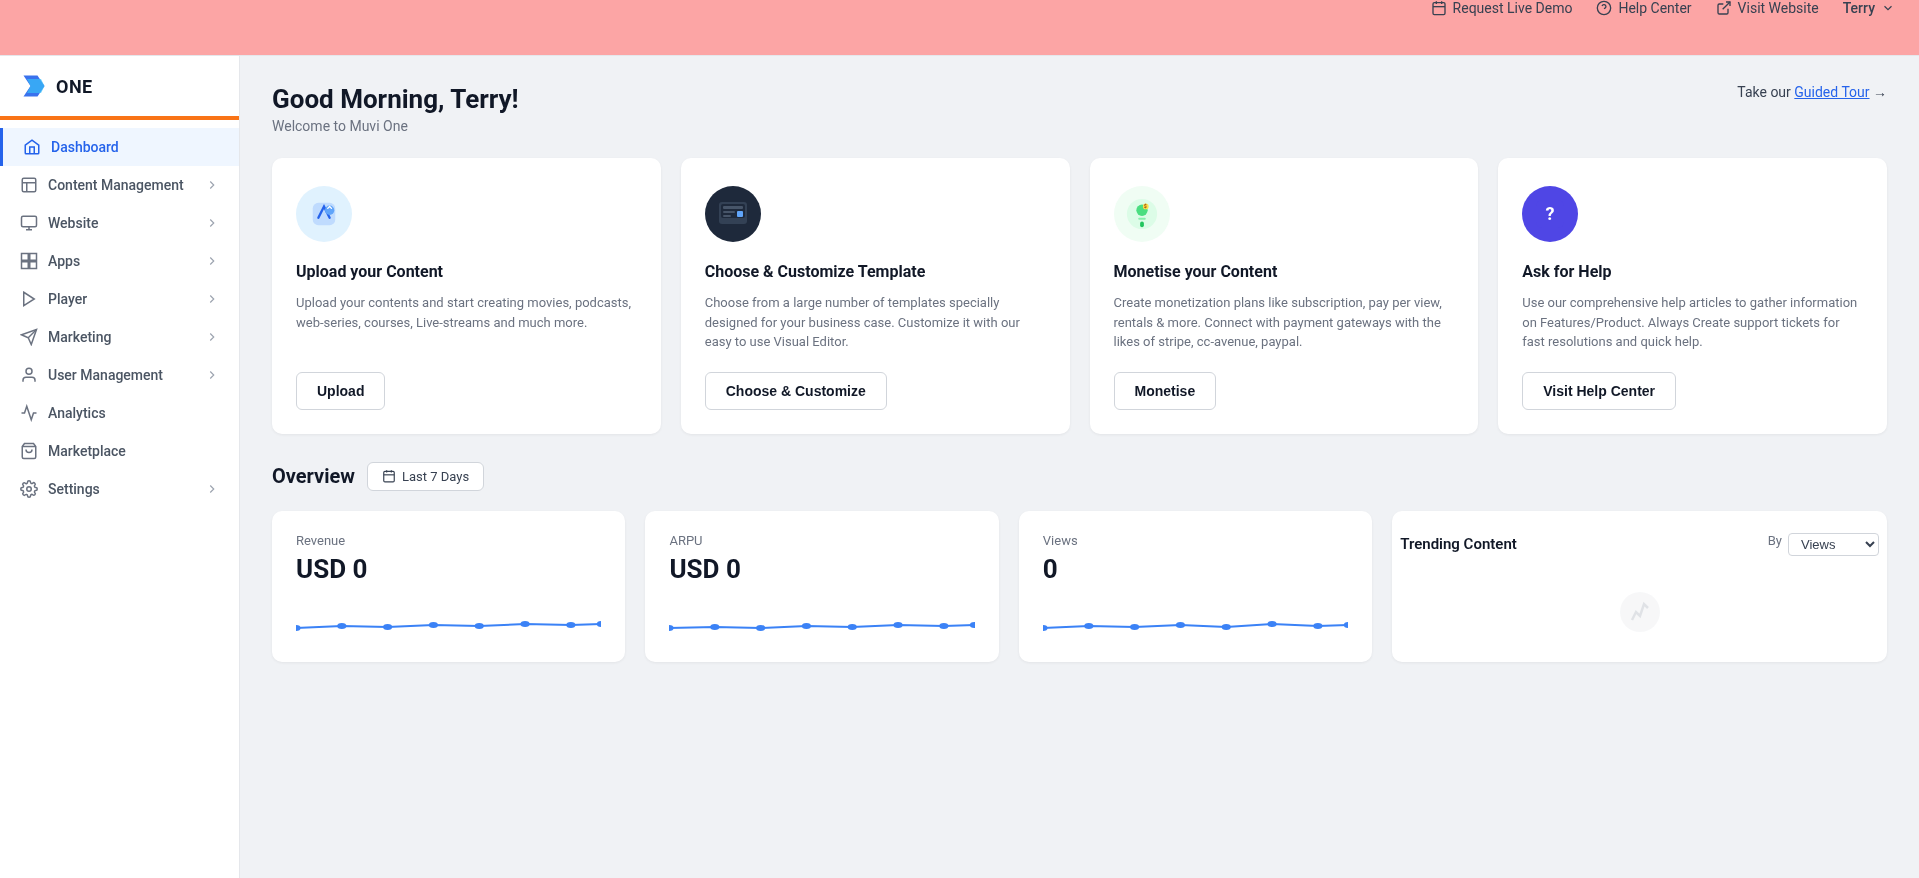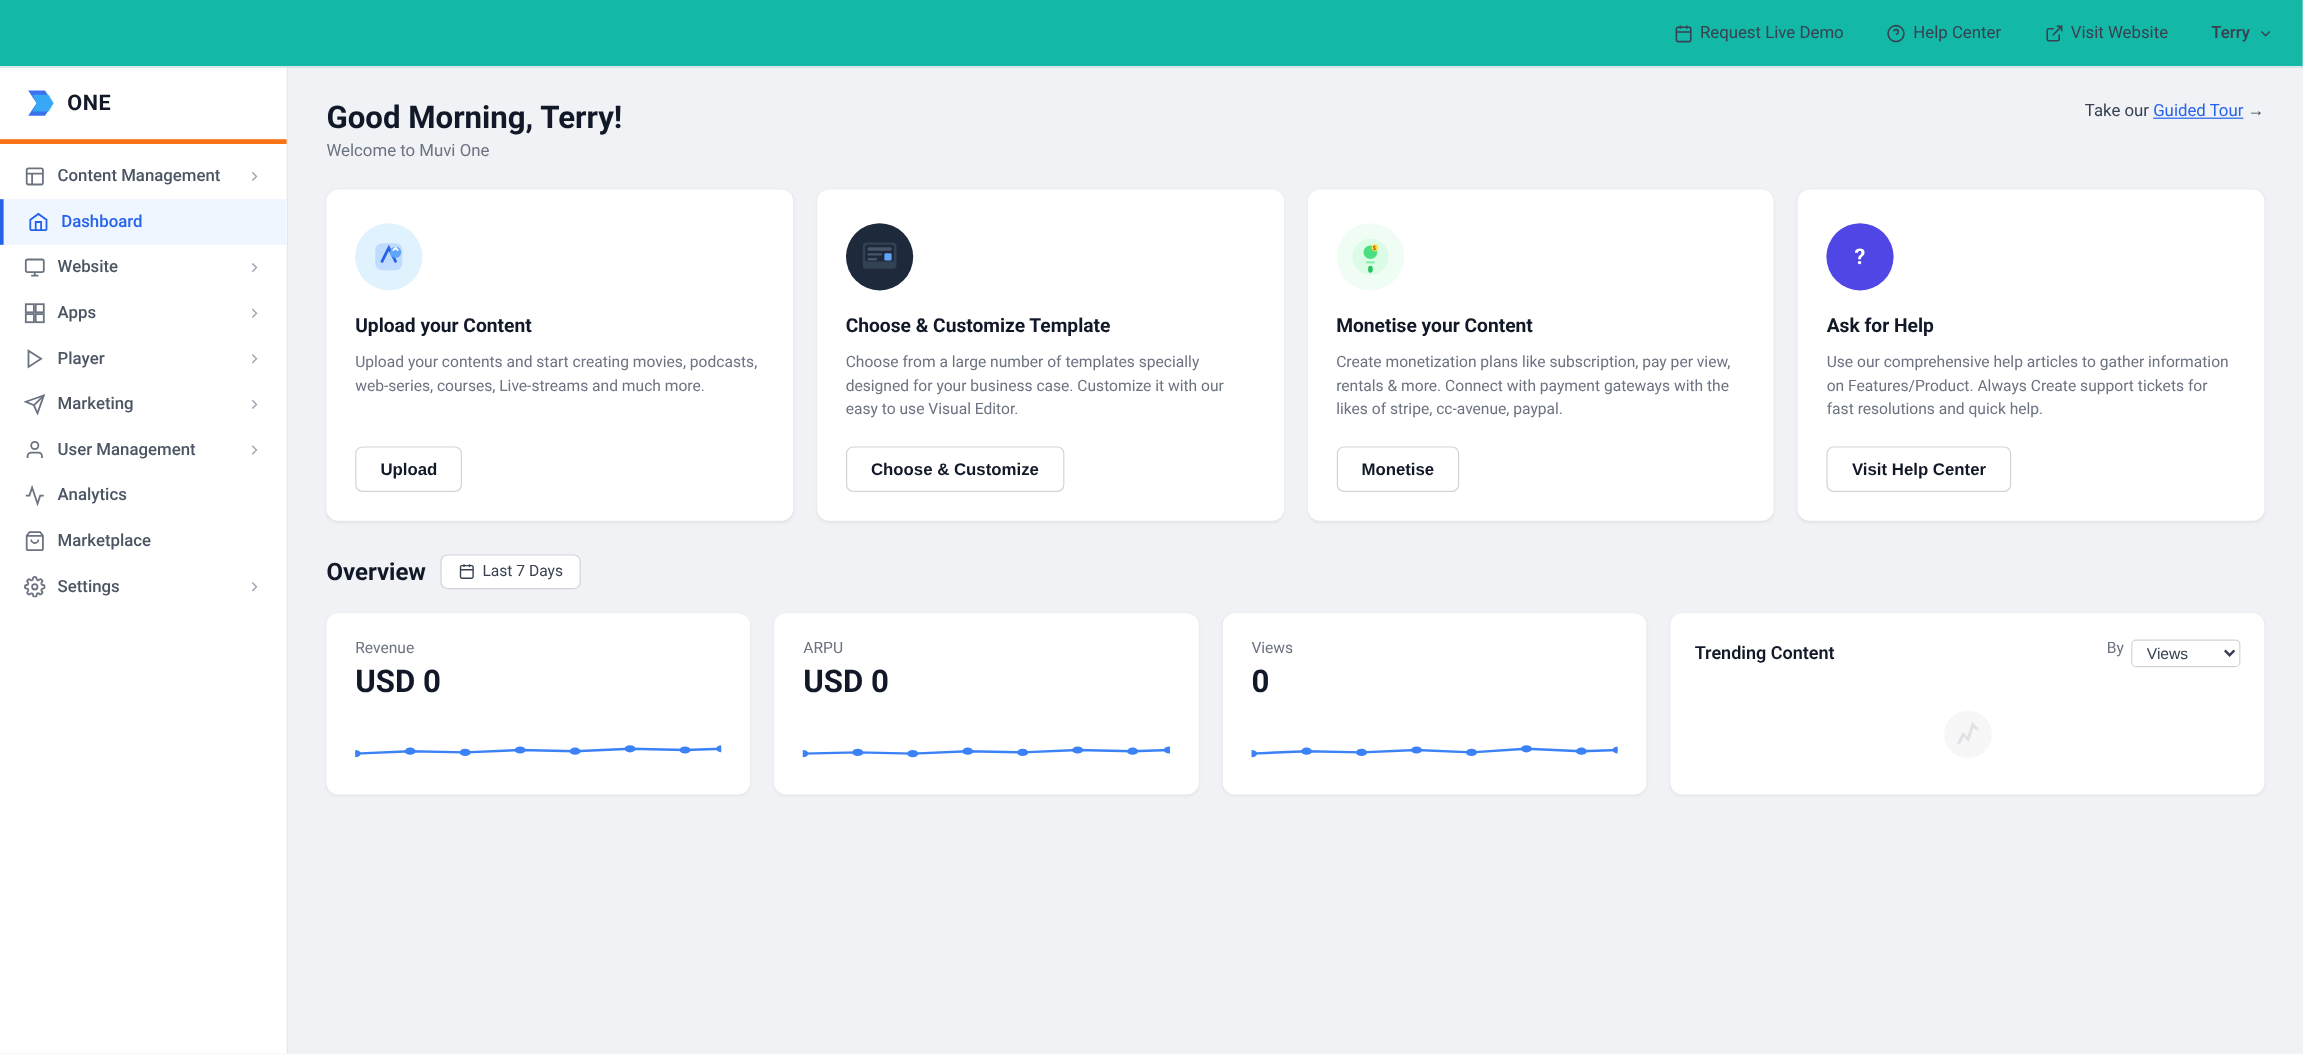--- a/index.html
+++ b/index.html
@@ -1,27 +1,27 @@
 <!DOCTYPE html>
 <html><head>
   <meta charset="utf-8">
   <style>
     * { margin: 0; padding: 0; box-sizing: border-box; }
     body { font-family: -apple-system, BlinkMacSystemFont, 'Segoe UI', Roboto, sans-serif; background: #f0f2f5; display: flex; flex-direction: column; height: 100vh; overflow: hidden; }
 
     
     .topnav {
       height: 56px;
-      background: #14b8a6;
-      display: flex;
-      align-items: center;
+      background: #fca5a5;
+      display: flex;
+      align-items: flex-start;
       justify-content: flex-end;
       padding: 0 24px;
       border-bottom: 1px solid #e5e7eb;
-      gap: 36px;
+      gap: 24px;
       z-index: 100;
       position: relative;
     }
     .topnav-item {
       display: flex;
       align-items: center;
       gap: 6px;
       font-size: 14px;
       color: #374151;
       cursor: pointer;
@@ -228,21 +228,21 @@
       font-weight: 700;
       color: #111827;
     }
     .stat-chart {
       margin-top: auto;
       padding-top: 16px;
     }
     .trending-card {
       background: #fff;
       border-radius: 10px;
-      padding: 22px 20px;
+      padding: 22px 8px;
       box-shadow: 0 1px 3px rgba(0,0,0,0.06);
       min-height: 140px;
     }
     .trending-header {
       display: flex;
       align-items: center;
       justify-content: space-between;
     }
     .trending-title {
       font-size: 15px;
@@ -311,46 +311,46 @@
     <div class="sidebar-logo">
 
       <svg width="28" height="28" viewBox="0 0 32 32">
         <polygon points="4,4 20,4 28,16 20,28 4,28 12,16" fill="#2563eb" opacity="0.9"></polygon>
         <polygon points="8,8 24,8 28,16 24,24 8,24 12,16" fill="#38bdf8" opacity="0.7"></polygon>
       </svg>
       <span class="sidebar-logo-text">ONE</span>
     </div>
     <nav class="sidebar-nav">
 
+      <div class="sidebar-item active">
+        <div class="sidebar-item-left">
+          <span class="sidebar-item-icon">
+            <svg width="18" height="18" viewBox="0 0 24 24" fill="none" stroke="#2563eb" stroke-width="2">
+                <path d="M3 9.5L12 3l9 6.5V20a1 1 0 0 1-1 1H4a1 1 0 0 1-1-1V9.5z"></path>
+                <polyline points="9,21 9,12 15,12 15,21"></polyline>
+              </svg>
+          </span>
+          <span>Dashboard</span>
+        </div>
+      </div>
+
       <div class="sidebar-item">
         <div class="sidebar-item-left">
           <span class="sidebar-item-icon">
             <svg width="18" height="18" viewBox="0 0 24 24" fill="none" stroke="#6b7280" stroke-width="2">
                 <rect x="3" y="3" width="18" height="18" rx="2"></rect>
                 <line x1="3" y1="9" x2="21" y2="9"></line>
                 <line x1="9" y1="21" x2="9" y2="9"></line>
               </svg>
           </span>
           <span>Content Management</span>
         </div>
         <svg class="chevron-icon" viewBox="0 0 24 24" fill="none" stroke="#9ca3af" stroke-width="2">
             <polyline points="9 18 15 12 9 6"></polyline>
           </svg>
-      </div>
-
-      <div class="sidebar-item active">
-        <div class="sidebar-item-left">
-          <span class="sidebar-item-icon">
-            <svg width="18" height="18" viewBox="0 0 24 24" fill="none" stroke="#2563eb" stroke-width="2">
-                <path d="M3 9.5L12 3l9 6.5V20a1 1 0 0 1-1 1H4a1 1 0 0 1-1-1V9.5z"></path>
-                <polyline points="9,21 9,12 15,12 15,21"></polyline>
-              </svg>
-          </span>
-          <span>Dashboard</span>
-        </div>
       </div>
 
       <div class="sidebar-item">
         <div class="sidebar-item-left">
           <span class="sidebar-item-icon">
             <svg width="18" height="18" viewBox="0 0 24 24" fill="none" stroke="#6b7280" stroke-width="2">
                 <rect x="2" y="3" width="20" height="14" rx="2"></rect>
                 <line x1="8" y1="21" x2="16" y2="21"></line>
                 <line x1="12" y1="17" x2="12" y2="21"></line>
               </svg>

